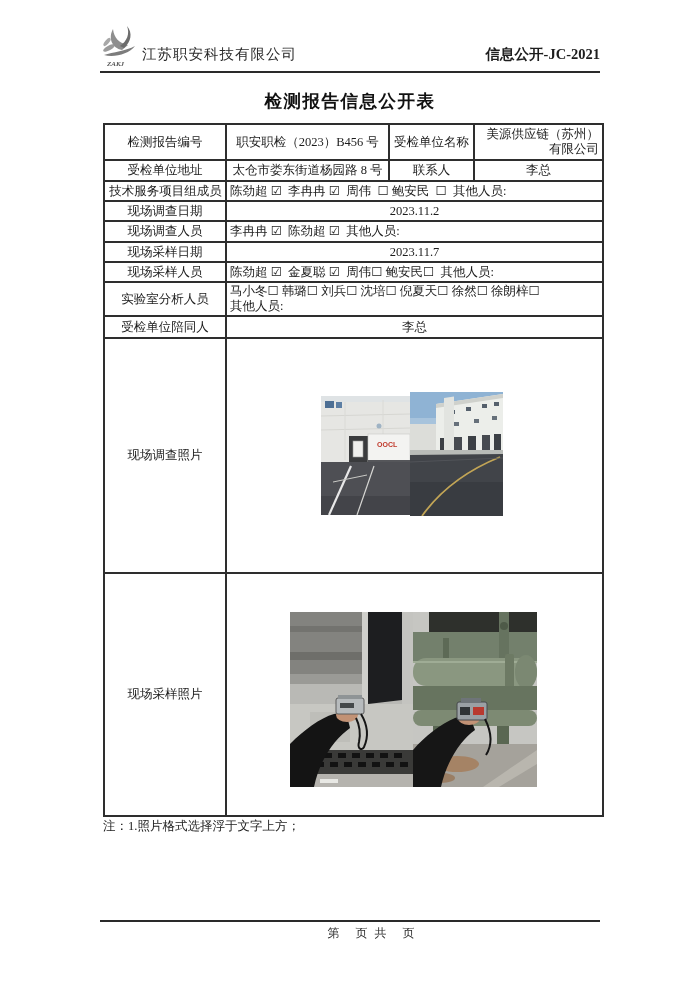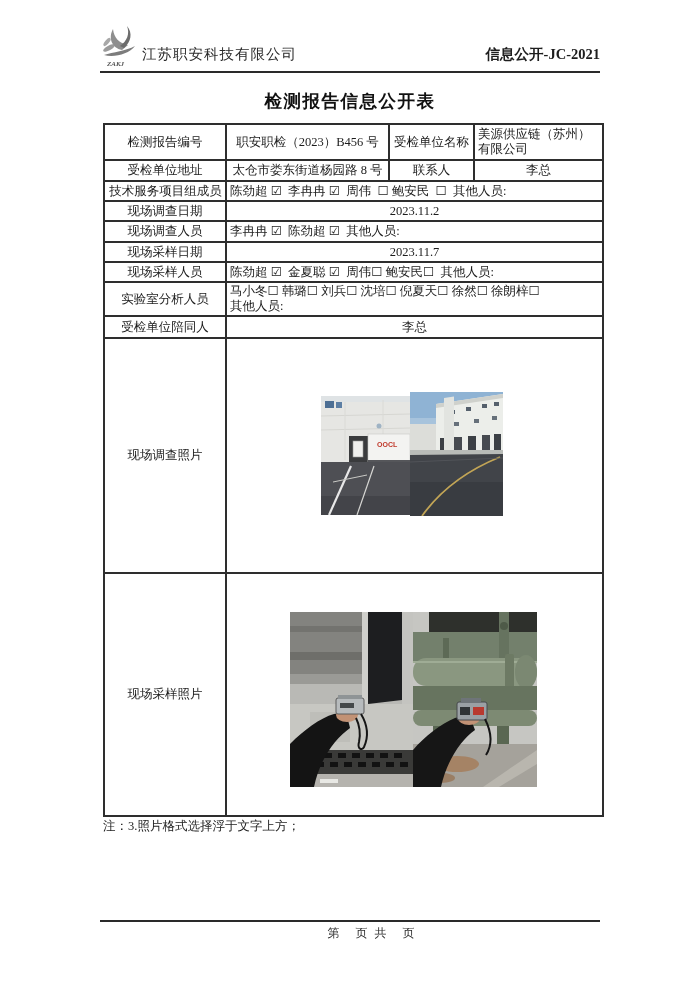--- a/index.html
+++ b/index.html
@@ -27,21 +27,21 @@
                border-collapse:collapse; table-layout:fixed; }
   table.form td {
     border:2px solid #2e2e2e; font-size:12.5px; line-height:15px;
     padding:1px 3px; vertical-align:middle; color:#1c1c1c;
     font-family:"Liberation Serif","DejaVu Sans",serif;
     overflow:hidden;
   }
   td.lab   { text-align:center; }
   td.ctr   { text-align:center; }
   td.lft   { text-align:left; padding-left:6px; white-space:pre-wrap; }
-  td.wrapv { text-align:left; line-break:anywhere; }
+  td.wrapv { text-align:right; line-break:anywhere; }
   td.photo-cell { position:relative; padding:0; }
 
   .ph { position:absolute; overflow:hidden; background:#ddd; }
   .ph svg { display:block; width:100%; height:100%; }
 
   
   .note { position:absolute; left:103px; top:818px; font-size:12.5px; color:#1c1c1c; }
   .ft-rule { position:absolute; left:100px; top:920px; width:500px; border-top:2px solid #2a2a2a; }
   .ft-text { position:absolute; left:0; top:925px; width:700px; text-align:center;
              font-size:12px; letter-spacing:2px; color:#2a2a2a;padding-left:44px; }
@@ -262,18 +262,18 @@
             <rect x="47" y="95" width="10" height="8" fill="#303436"></rect>
             <rect x="60" y="95" width="11" height="8" fill="#b8392f"></rect>
             <path d="M72 107 C78 119 80 132 73 143" fill="none" stroke="#151515" stroke-width="2"></path>
           </svg>
         </div>
       </td>
     </tr>
   </tbody>
     </table>
 
-  <div class="note">注：3.照片格式选择浮于文字上方；</div>
+  <div class="note">注：1.照片格式选择浮于文字上方；</div>
 
   <div class="ft-rule"></div>
   <div class="ft-text">第　页 共　页</div>
 
 </div>
 
 </body></html>

